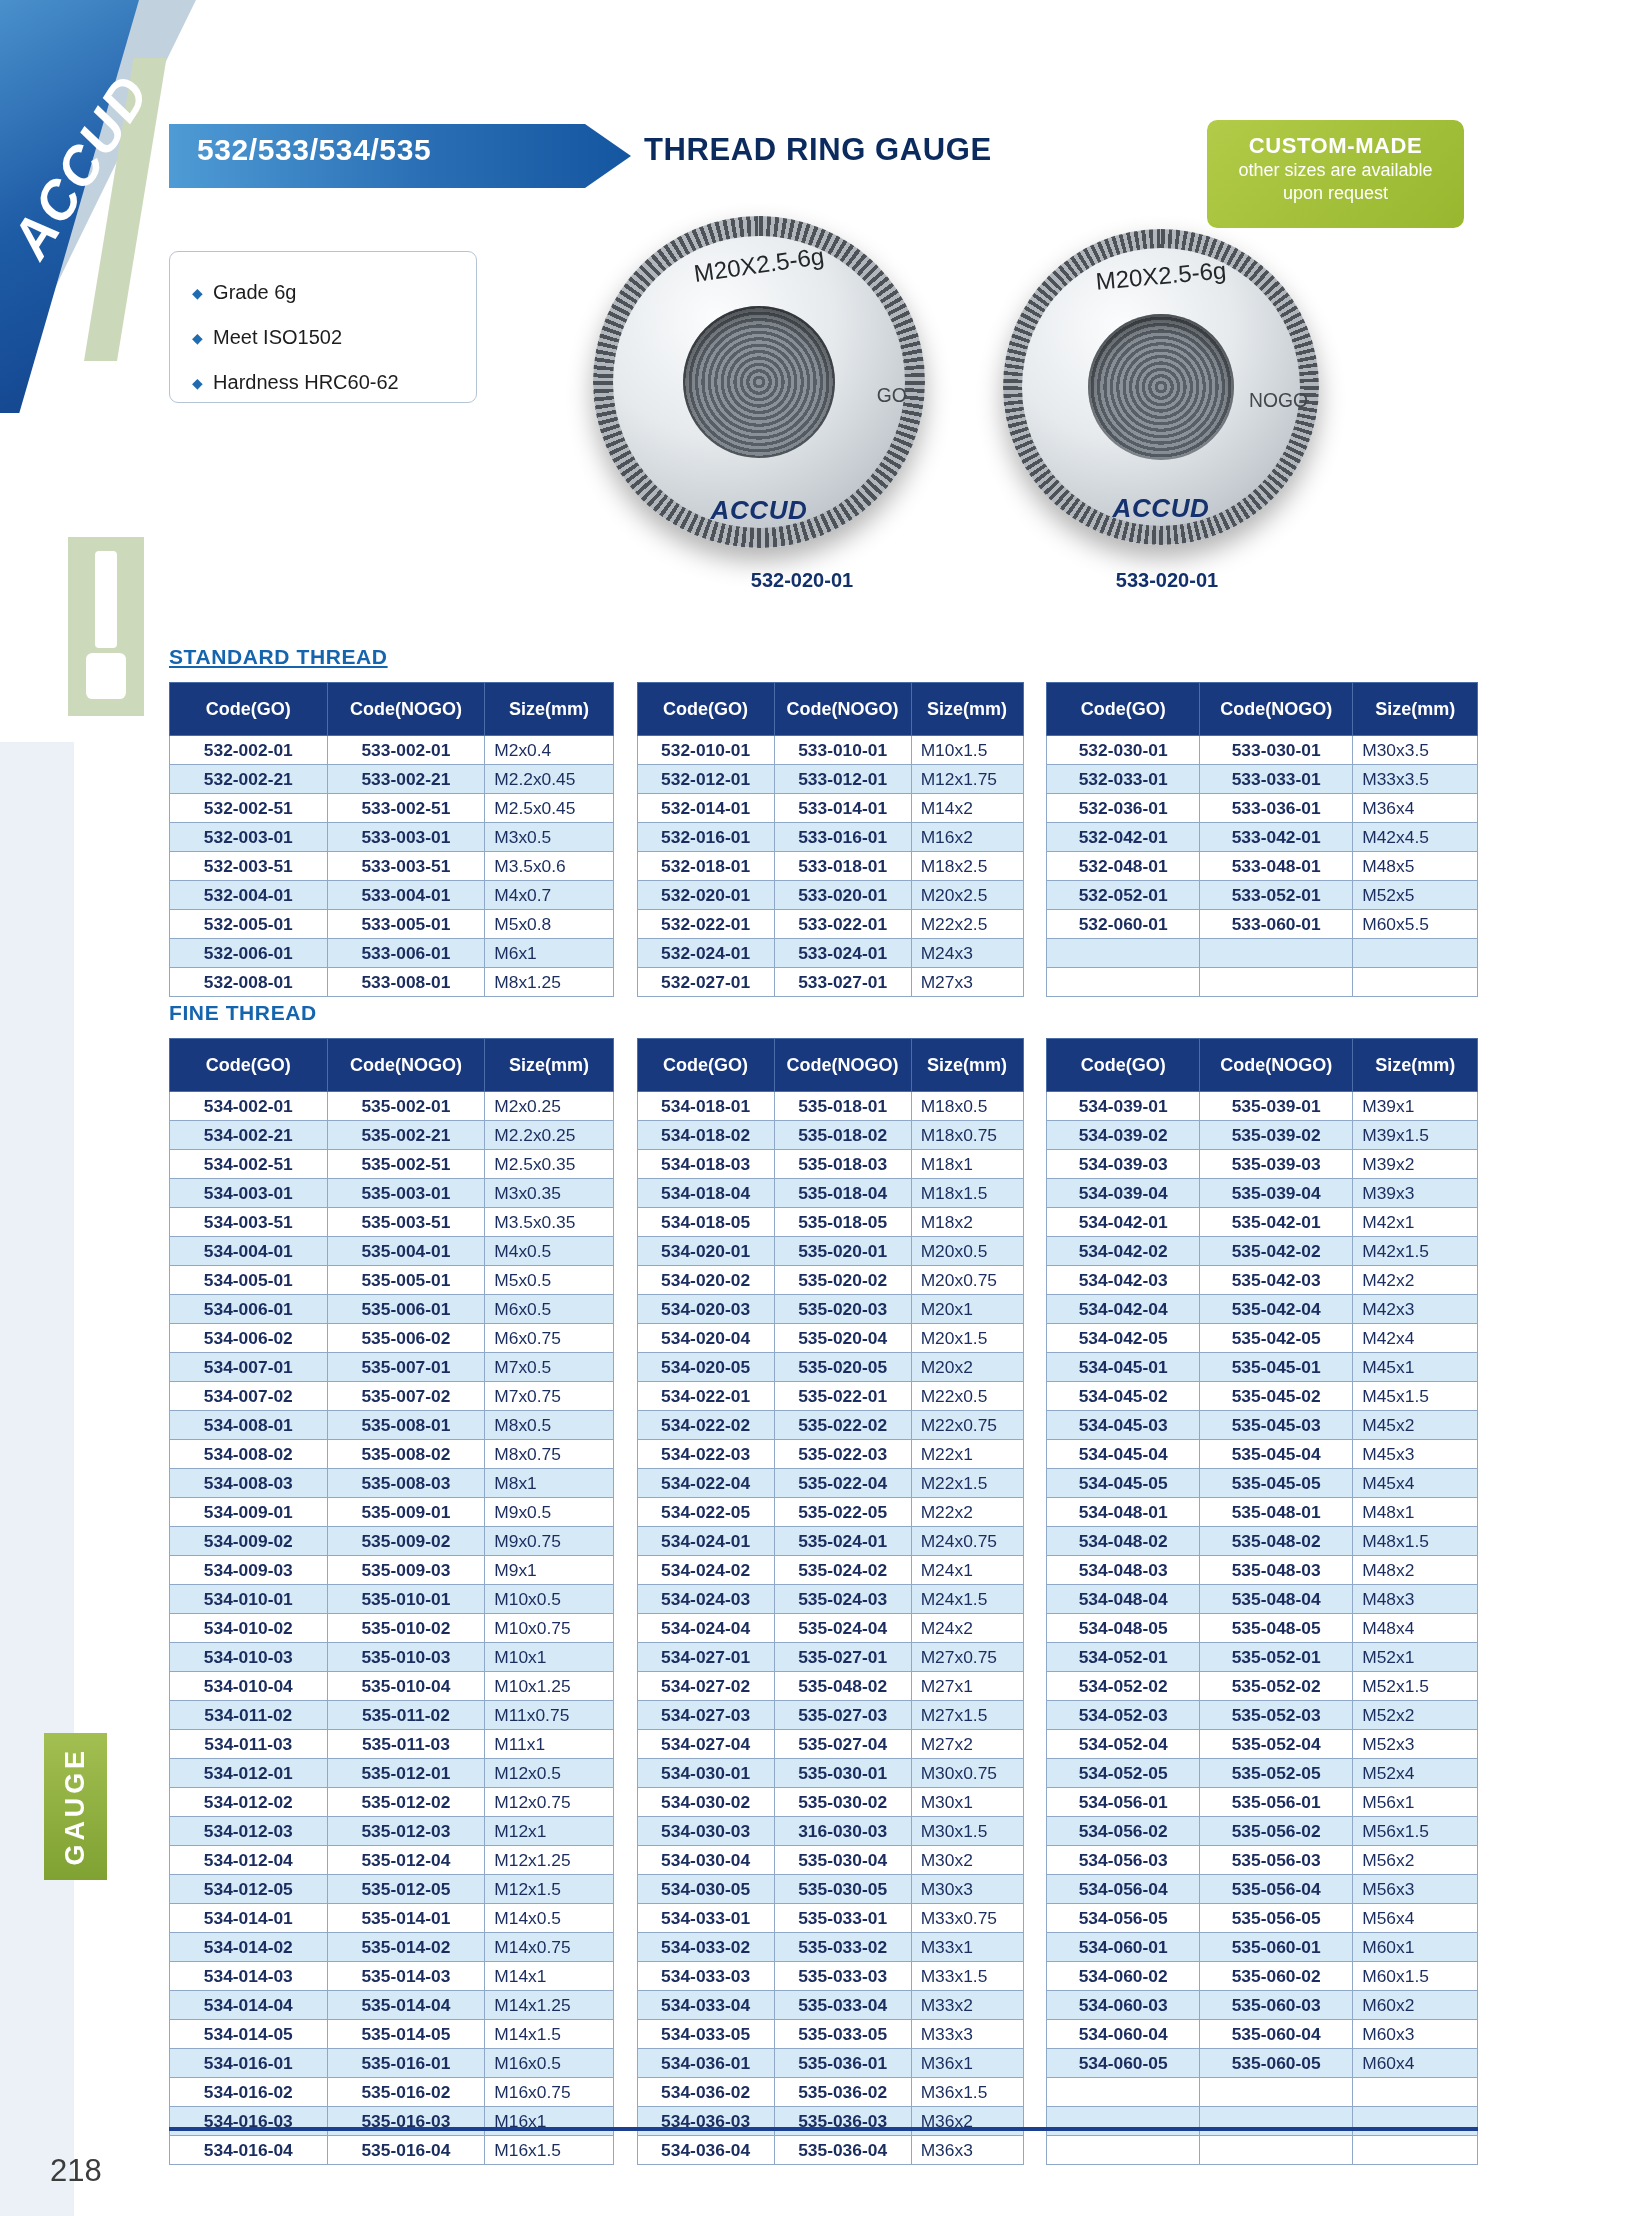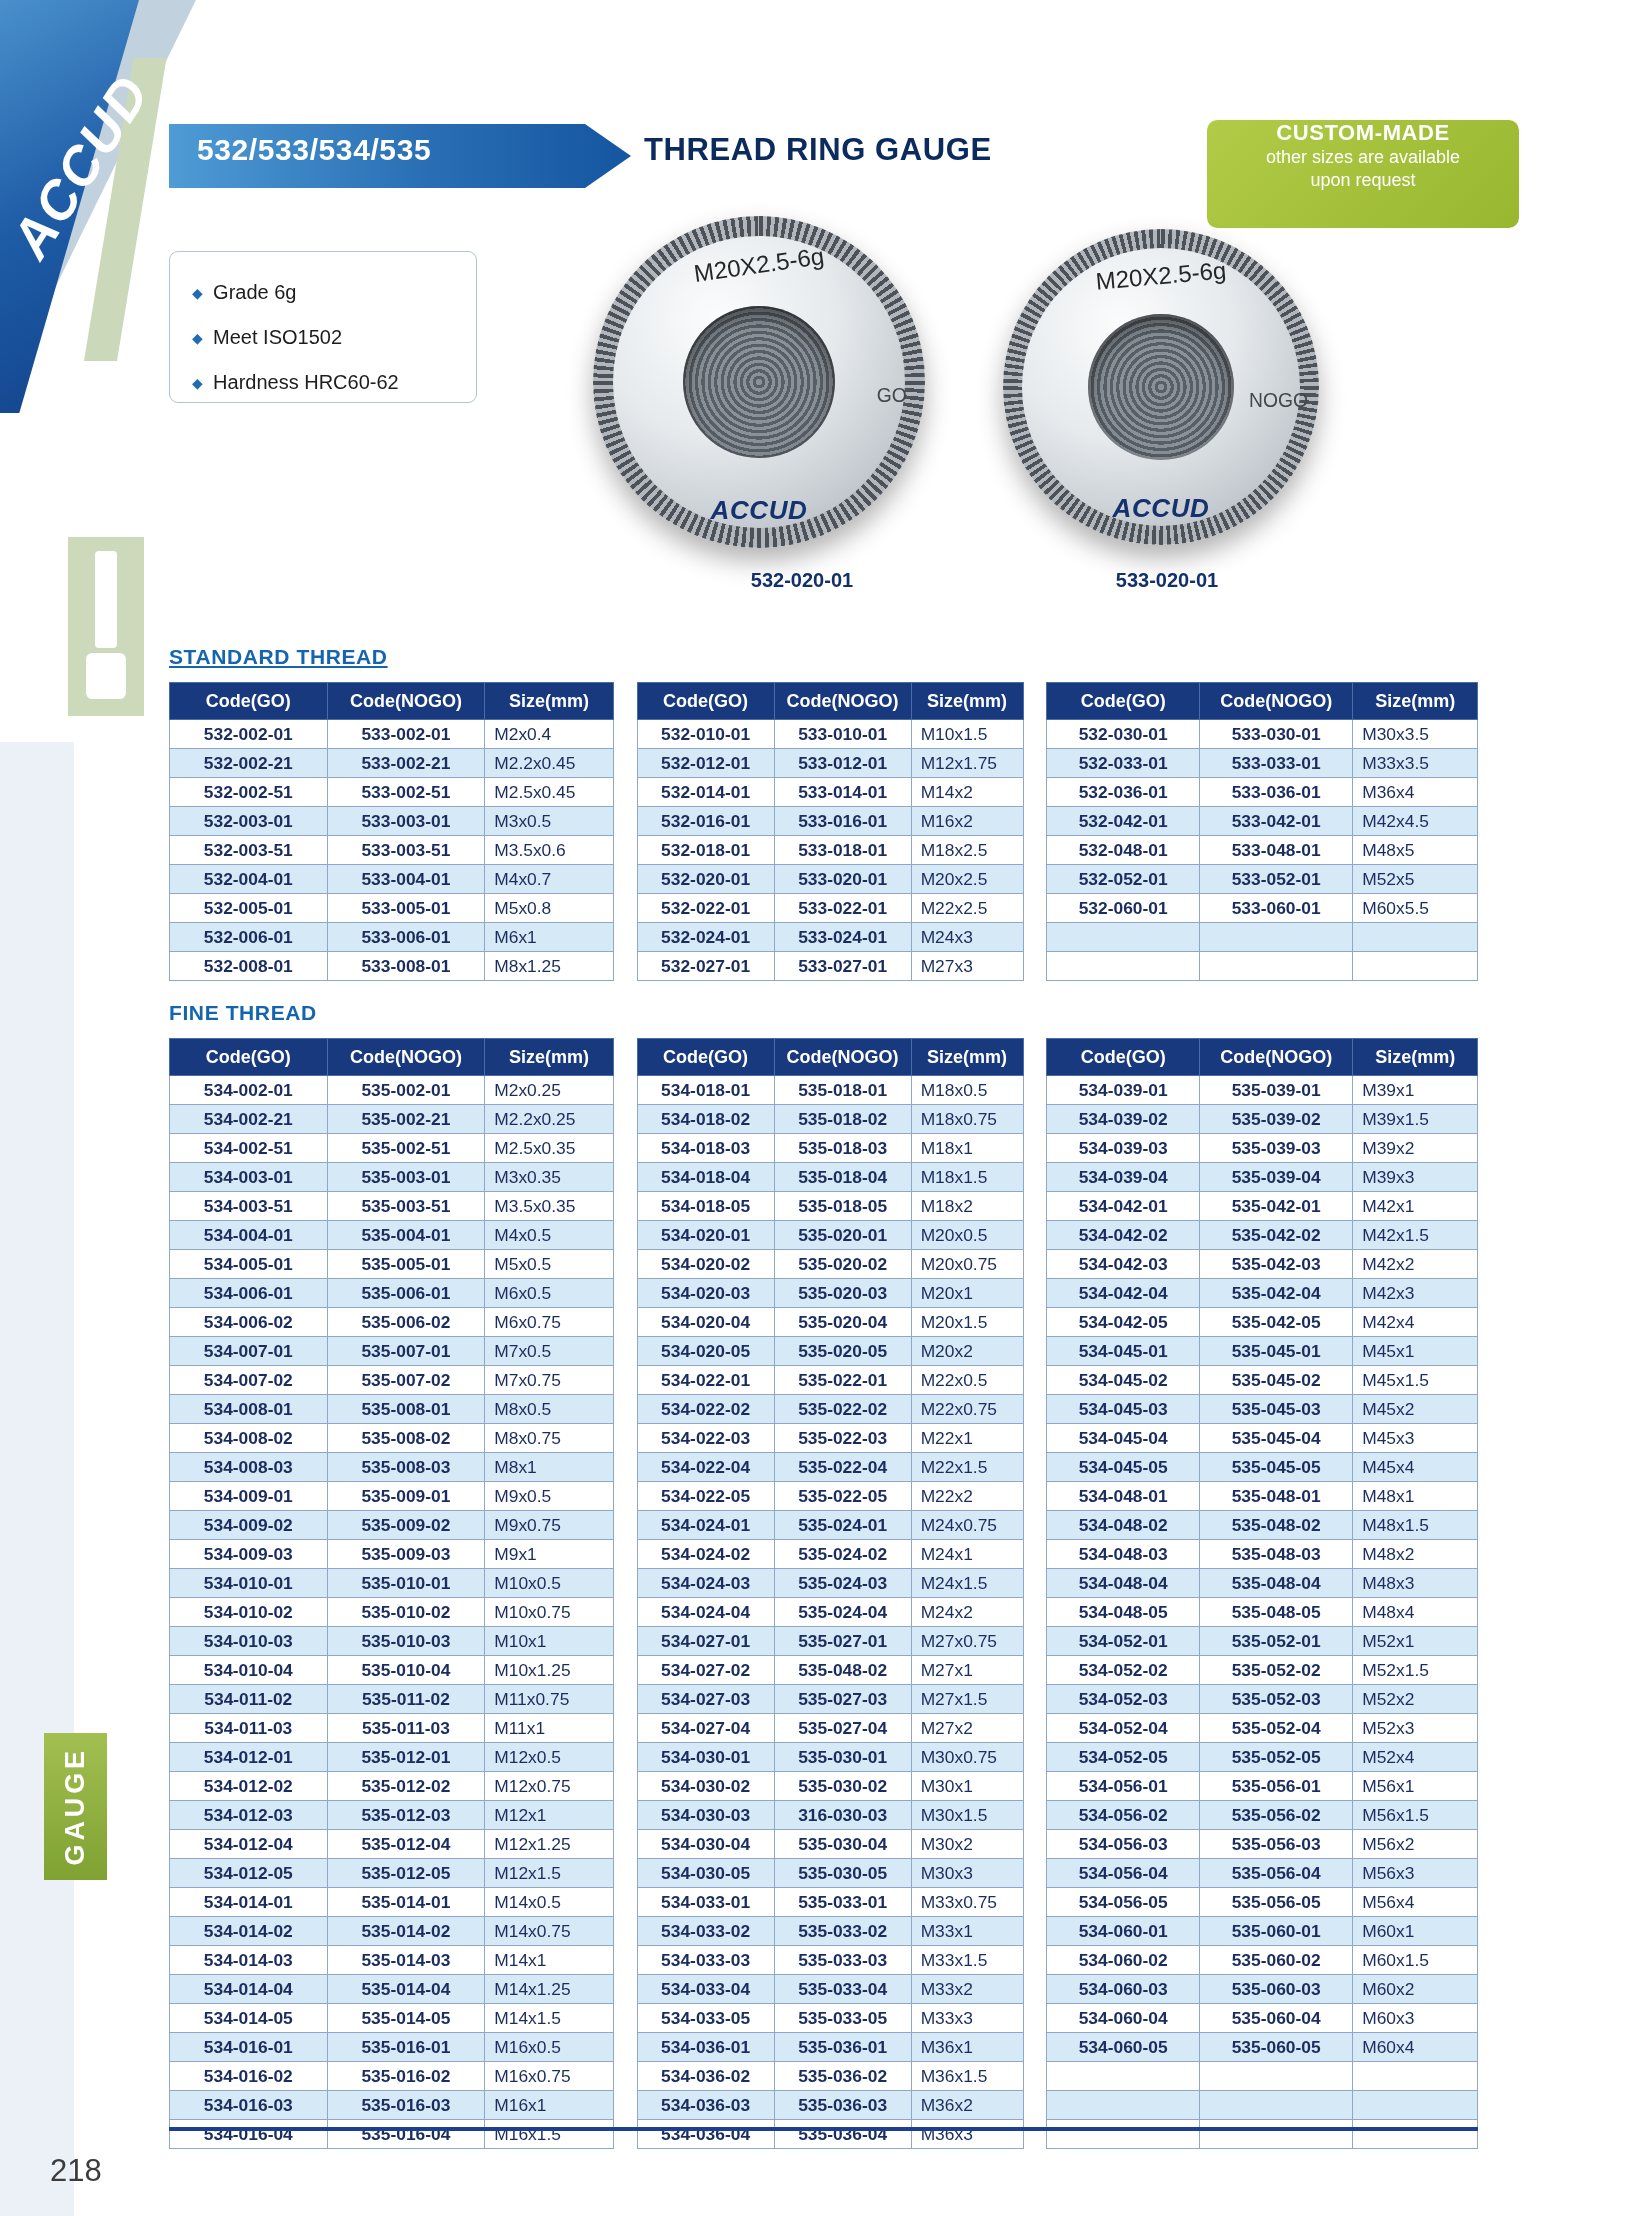--- a/index.html
+++ b/index.html
@@ -36,23 +36,23 @@
 
   
   .banner{position:absolute;left:169px;top:124px;width:462px;height:64px;
         clip-path:polygon(0 0,calc(100% - 46px) 0,100% 50%,calc(100% - 46px) 100%,0 100%);
         background:linear-gradient(90deg,#4e9bd5 0%,#2a6fb5 55%,#1456a0 100%);
         color:#fff;font-weight:700;font-size:30px;line-height:52px;padding-left:28px;
         box-sizing:border-box;letter-spacing:0.6px;}
   .page-title{position:absolute;left:644px;top:124px;height:52px;line-height:52px;
         font-size:31px;font-weight:700;color:#0b2a5e;letter-spacing:0.6px;}
 
-  .badge{position:absolute;left:1207px;top:120px;width:312px;height:108px;border-radius:10.3px;
+  .badge{position:absolute;left:1207px;top:120px;width:257px;height:108px;border-radius:10.3px;
         background:linear-gradient(135deg,#b2cb48,#98b72f);color:#fff;text-align:center;
-        box-sizing:border-box;overflow:hidden;}
+        box-sizing:border-box;padding-top:13px;overflow:hidden;}
   .badge .b-title{font-size:22px;font-weight:700;letter-spacing:0.6px;}
   .badge .b-line{font-size:18px;line-height:23px;text-align:center;}
 
   .features{position:absolute;left:169px;top:251px;width:308px;height:152px;
         border:1.3px solid #b5c4d4;border-radius:9px;box-sizing:border-box;padding:18px 0 0 22px;}
   .features .feat{display:flex;align-items:center;height:45px;}
   .features .diamond{color:#1f6cb0;font-size:14px;margin-right:10.3px;}
   .features .ftxt{font-size:20px;color:#1d1d1d;}
 
   
@@ -72,21 +72,21 @@
   .ring .side-lab{position:absolute;right:5.5%;top:51%;font-size:19.3px;color:#43474b;}
   .ring .brand{position:absolute;bottom:6.5%;left:0;right:0;text-align:center;
         font-size:26px;font-weight:700;font-style:italic;color:#15316e;letter-spacing:0.6px;}
   .caption{position:absolute;width:206px;text-align:center;font-size:20px;font-weight:700;color:#12306b;}
 
   
   .sec-title{position:absolute;font-size:21px;font-weight:700;color:#1565ae;letter-spacing:0.6px;}
   .tables-row{position:absolute;left:169px;display:flex;gap:22.6px;align-items:flex-start;}
   table.tbl{border-collapse:collapse;table-layout:fixed;background:#fff;}
   .tbl th{background:#19397f;color:#fff;font-size:18px;font-weight:700;height:28px;
-        border:0.6px solid #4a6da8;padding:4px;}
+        border:0.6px solid #4a6da8;padding:12px;}
   .tbl td{height:28px;font-size:17.4px;color:#1a2d5e;border:0.6px solid #8fa8c7;padding:0;
         overflow:hidden;white-space:nowrap;}
   .tbl td.code{text-align:center;font-weight:700;}
   .tbl td.size{text-align:left;padding-left:9px;font-weight:400;}
   .tbl tbody tr:nth-child(even){background:#d6e9f6;}
   .t-a{width:445px;} .t-b{width:387px;} .t-c{width:432px;}
 
   .footer-line{position:absolute;left:169px;top:2127px;width:1309px;height:3.9px;background:#1d3f8f;}
 </style>
 </head>

